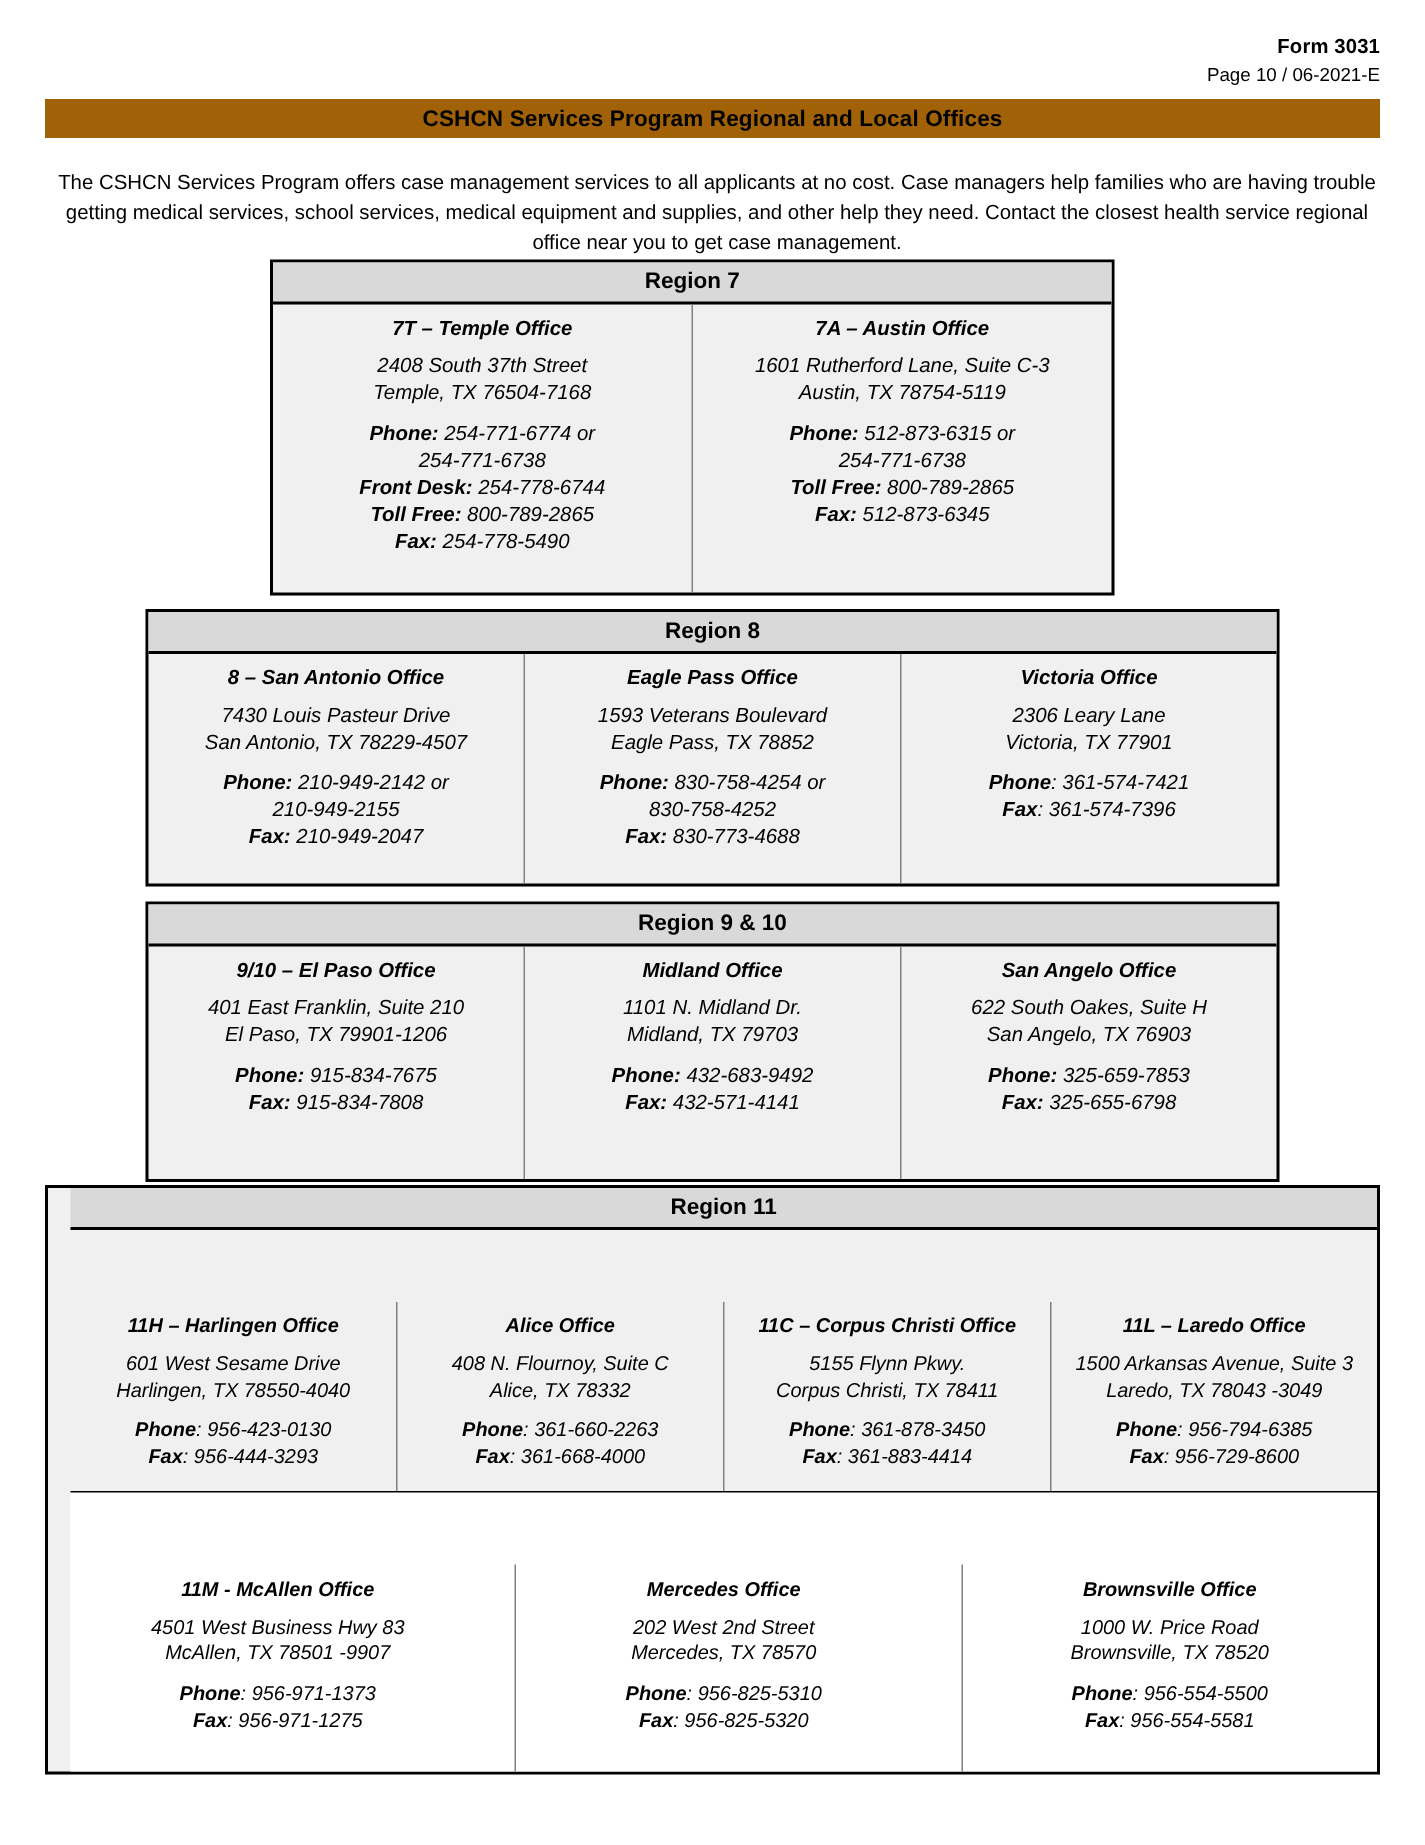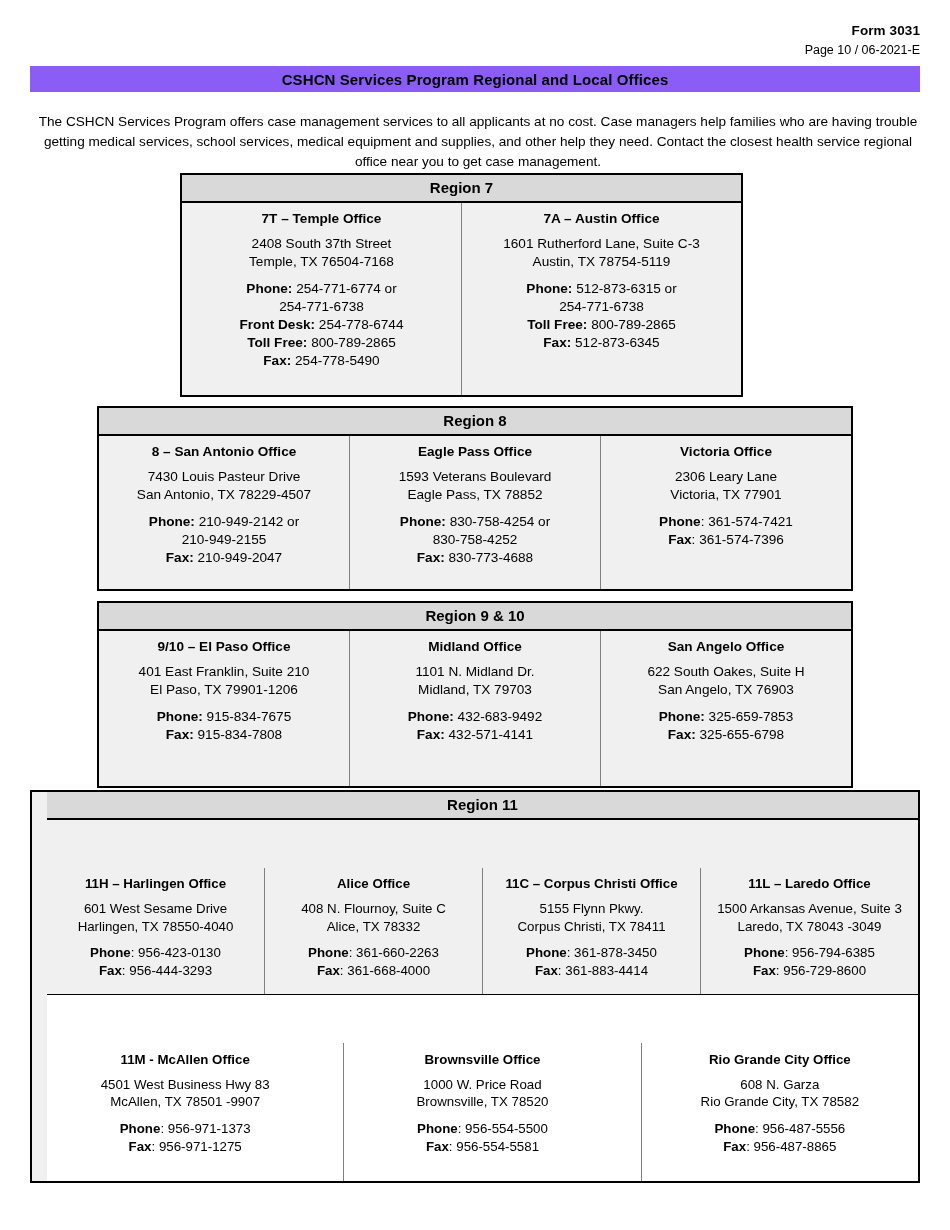--- a/index.html
+++ b/index.html
@@ -42,21 +42,21 @@
     margin-top: 2px;
   }
 
   
   .banner {
     position: absolute;
     left: 30px;
     top: 66px;
     width: 890px;
     height: 26px;
-    background: #8b5cf6;
+    background: #a16207;
     display: flex;
     align-items: center;
     justify-content: center;
   }
   .banner-text {
     font-size: 15px;
     font-weight: bold;
     letter-spacing: 0.1px;
   }
 
@@ -96,20 +96,21 @@
     background: #ffffff;
     gap: 20px;
   }
   .office-cell {
     flex: 1 1 0;
     box-sizing: border-box;
     padding: 8px 6px 10px 6px;
     text-align: center;
     border-left: 1.5px solid #808080;
     min-width: 0;
+    font-style: italic;
   }
   .office-cell:first-child {
     border-left: none;
   }
   .office-name {
     font-size: 13.6px;
     font-weight: bold;
     margin-bottom: 9px;
     white-space: nowrap;
   }
@@ -323,38 +324,38 @@
             <div class="office-addr">
               <div>4501 West Business Hwy 83</div>
               <div>McAllen, TX 78501 -9907</div>
             </div>
             <div class="office-contact">
               <div><span class="lbl">Phone</span><span>: 956-971-1373</span></div>
               <div><span class="lbl">Fax</span><span>: 956-971-1275</span></div>
             </div>
           </div>
           <div class="office-cell">
+            <div class="office-name">Mercedes Office</div>
+            <div class="office-addr">
+              <div>202 West 2nd Street</div>
+              <div>Mercedes, TX 78570</div>
+            </div>
+            <div class="office-contact">
+              <div><span class="lbl">Phone</span><span>: 956-825-5310</span></div>
+              <div><span class="lbl">Fax</span><span>: 956-825-5320</span></div>
+            </div>
+          </div>
+          <div class="office-cell">
             <div class="office-name">Brownsville Office</div>
             <div class="office-addr">
               <div>1000 W. Price Road</div>
               <div>Brownsville, TX 78520</div>
             </div>
             <div class="office-contact">
               <div><span class="lbl">Phone</span><span>: 956-554-5500</span></div>
               <div><span class="lbl">Fax</span><span>: 956-554-5581</span></div>
             </div>
           </div>
-          <div class="office-cell">
-            <div class="office-name">Rio Grande City Office</div>
-            <div class="office-addr">
-              <div>608 N. Garza</div>
-              <div>Rio Grande City, TX 78582</div>
-            </div>
-            <div class="office-contact">
-              <div><span class="lbl">Phone</span><span>: 956-487-5556</span></div>
-              <div><span class="lbl">Fax</span><span>: 956-487-8865</span></div>
-            </div>
-          </div>
         </div>
       </div>
     </div>
 
 </div>
 
 </body></html>

